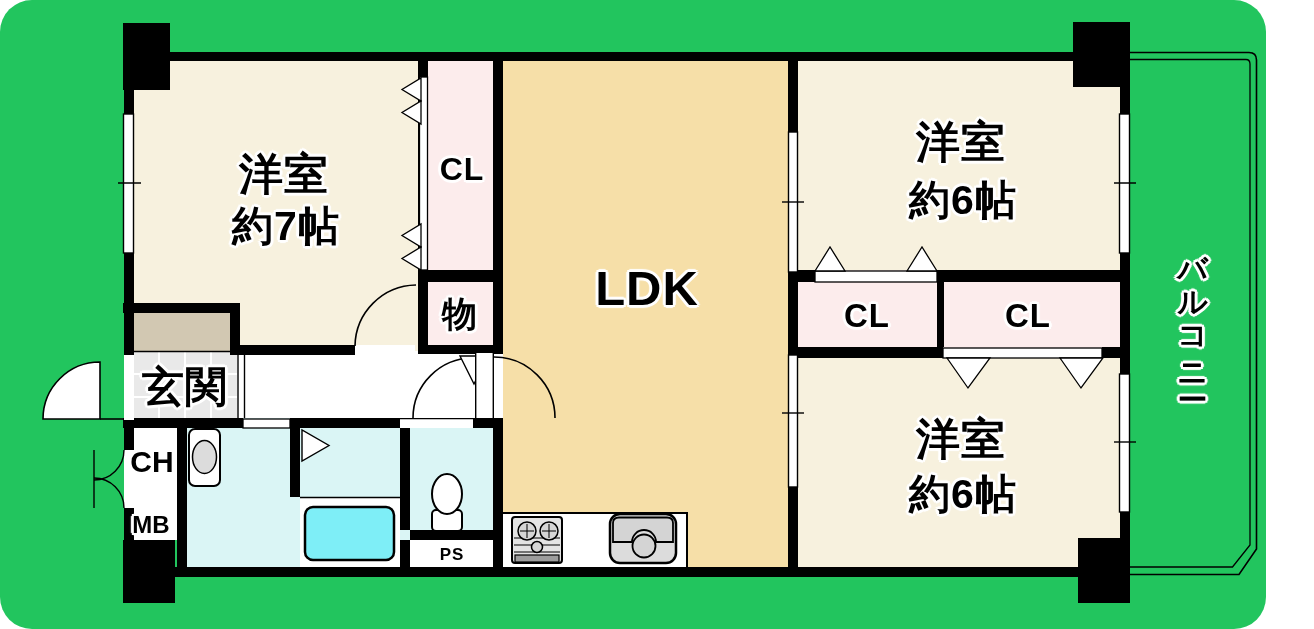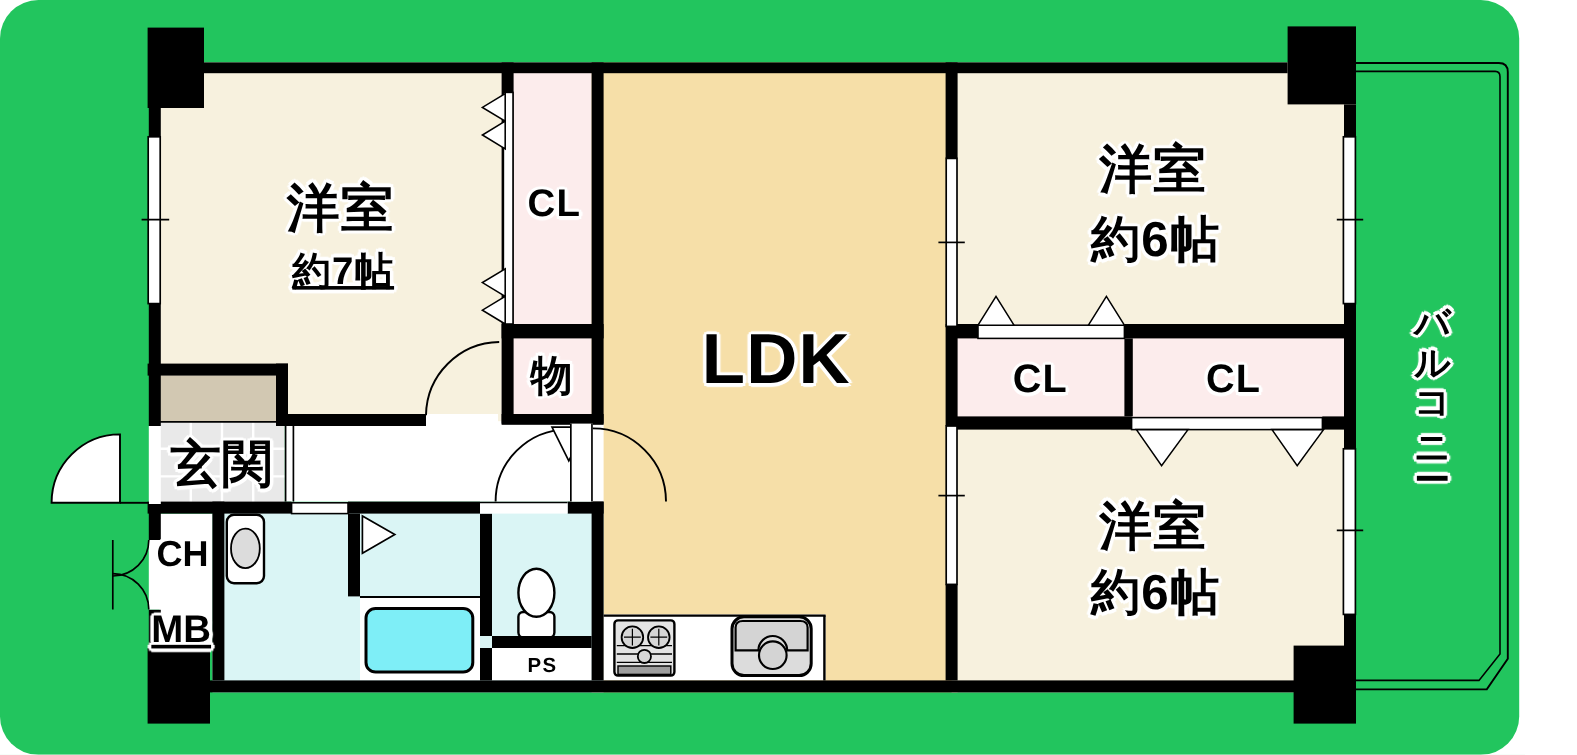--- a/index.html
+++ b/index.html
@@ -248,34 +248,34 @@
     </g>
   </g>
 
   <g fill="none" stroke="#000" stroke-width="1.6">
     <path d="M1130,52.5 H1249 Q1256.5,52.5 1256.5,60 V549 L1239,574.5 H1130"></path>
     <path d="M1130,59.5 H1246 Q1250,59.5 1250,64 V545 L1232.5,567 H1130" stroke-width="1.3"></path>
   </g>
 </svg>
 
   <div class="lbl" style="left:284px; top:174px; font-size:44px;">洋室</div>
-  <div class="lbl" style="left:286px; top:226px; font-size:32px;text-decoration:underline;">約7帖</div>
-
-  <div class="lbl" style="left:647px; top:300px; font-size:59px;text-align:right;">LDK</div>
+  <div class="lbl" style="left:286px; top:226px; font-size:41px;">約7帖</div>
+
+  <div class="lbl" style="left:647px; top:288px; font-size:49px;text-align:right;">LDK</div>
 
   <div class="lbl" style="left:961px; top:142px; font-size:44px;">洋室</div>
   <div class="lbl" style="left:963px; top:200px; font-size:41px;">約6帖</div>
 
   <div class="lbl" style="left:961px; top:439px; font-size:44px;">洋室</div>
   <div class="lbl" style="left:963px; top:494px; font-size:41px;">約6帖</div>
 
   <div class="lbl" style="left:462px; top:170px; font-size:32px;">CL</div>
   <div class="lbl" style="left:460px; top:314px; font-size:35px;">物</div>
   <div class="lbl" style="left:867px; top:316px; font-size:33px;">CL</div>
   <div class="lbl" style="left:1028px; top:316px; font-size:33px;">CL</div>
 
   <div class="lbl" style="left:185px; top:387px; font-size:42px;">玄関</div>
   <div class="lbl" style="left:152px; top:462px; font-size:30px; letter-spacing:0;">CH</div>
-  <div class="lbl" style="left:151px; top:525px; font-size:32px; letter-spacing:0;text-decoration:underline;">MB</div>
+  <div class="lbl" style="left:151px; top:525px; font-size:24px; letter-spacing:0;">MB</div>
   <div class="lbl" style="left:452px; top:555px; font-size:17px;">PS</div>
 
   <div class="lbl lbl-v" style="left:1193px; top:310px; font-size:30px;">バルコニー</div>
 </div>
 
 </body></html>

